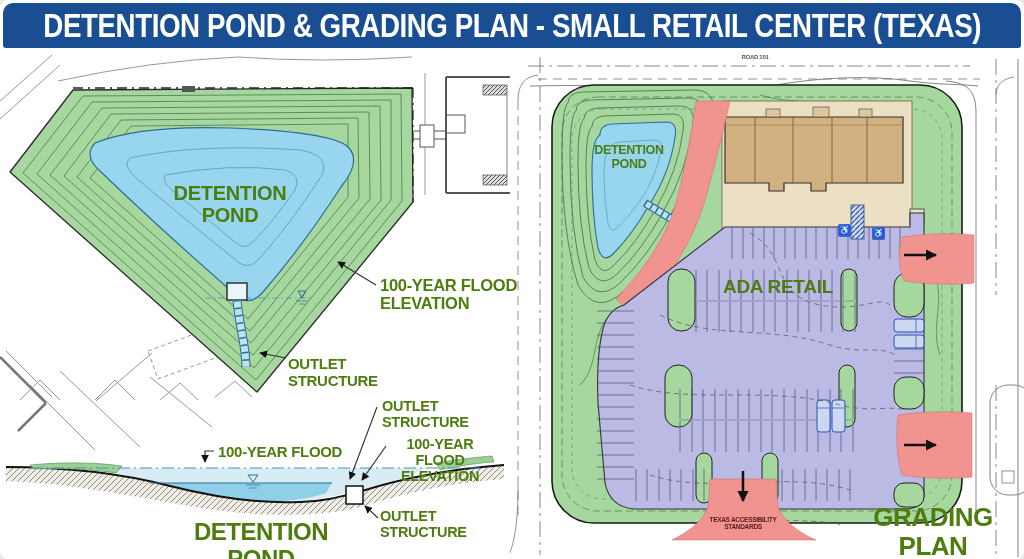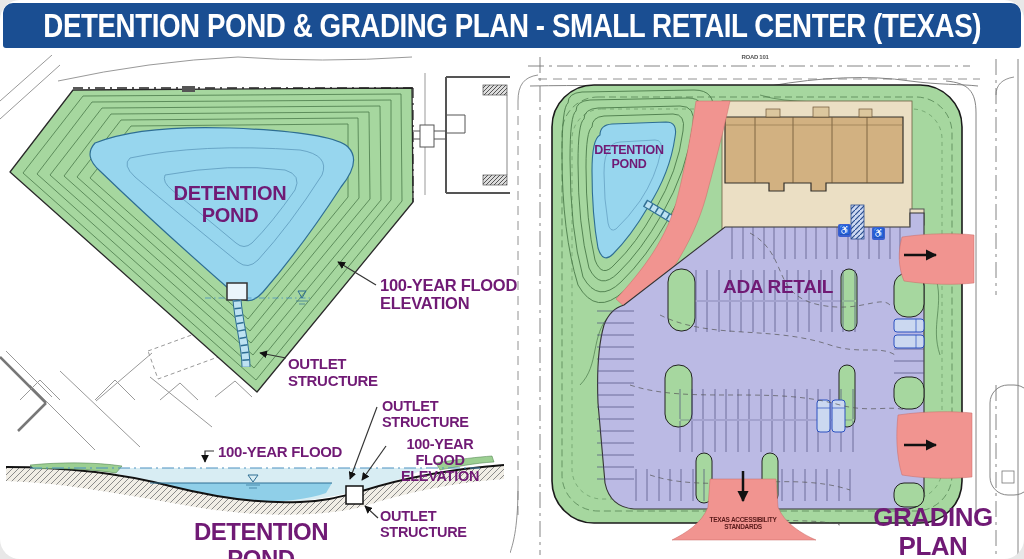--- a/index.html
+++ b/index.html
@@ -1,25 +1,25 @@
 <!DOCTYPE html>
 <html><head>
 <meta charset="utf-8">
 <style>
   html,body{margin:0;padding:0;background:#e8e8e8;}
   .page{position:relative;width:1024px;height:559px;background:#ffffff;overflow:hidden;
-        font-family:"Liberation Sans",sans-serif;border-radius:20px;}
+        font-family:"Liberation Sans",sans-serif;border-radius:8px;}
   .titlebar{position:absolute;left:3px;top:3px;width:1018px;height:45px;background:#1A4E92;
         border-radius:10px 10px 3px 3px;display:flex;align-items:center;justify-content:center;}
   .titlebar span{color:#fff;font-weight:bold;font-size:33px;letter-spacing:-.5px;
         transform:scaleX(.84);white-space:nowrap;}
   svg.panel{position:absolute;display:block;}
   #svgL{left:0;top:55px;}
   #svgR{left:510px;top:55px;}
-  .lbl{position:absolute;font-weight:bold;color:#701a75;white-space:pre-line;line-height:1.12;
+  .lbl{position:absolute;font-weight:bold;color:#4d7c0f;white-space:pre-line;line-height:1.12;
         letter-spacing:-.3px;}
   .ctr{text-align:center;}
   .pondlbl{left:155px;top:182px;width:150px;font-size:20px;}
   .floodelev{left:380px;top:276px;width:140px;font-size:16.5px;}
   .outlet1{left:288px;top:356px;width:95px;font-size:15px;}
   .csflood{left:218px;top:444px;font-size:15px;white-space:nowrap;}
   .csouttop{left:382px;top:398px;width:95px;font-size:14.5px;}
   .csfloodelev{left:384px;top:436px;width:112px;font-size:14.5px;text-align:center;}
   .csoutbot{left:380px;top:508px;width:95px;font-size:14.5px;}
   .cscaption{left:168px;top:519px;width:186px;font-size:24px;text-align:center;

